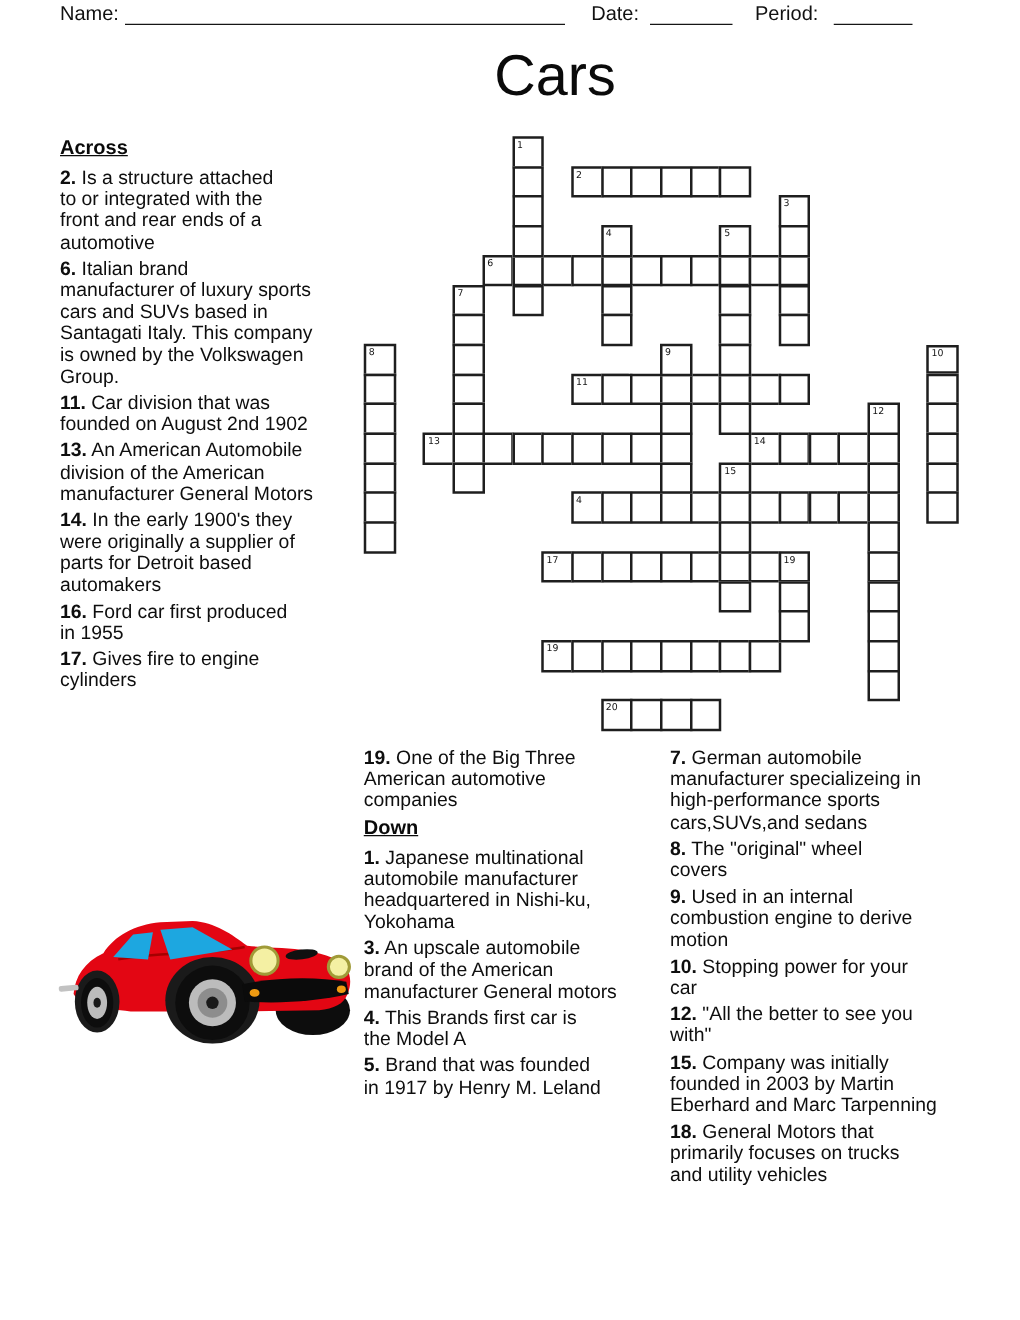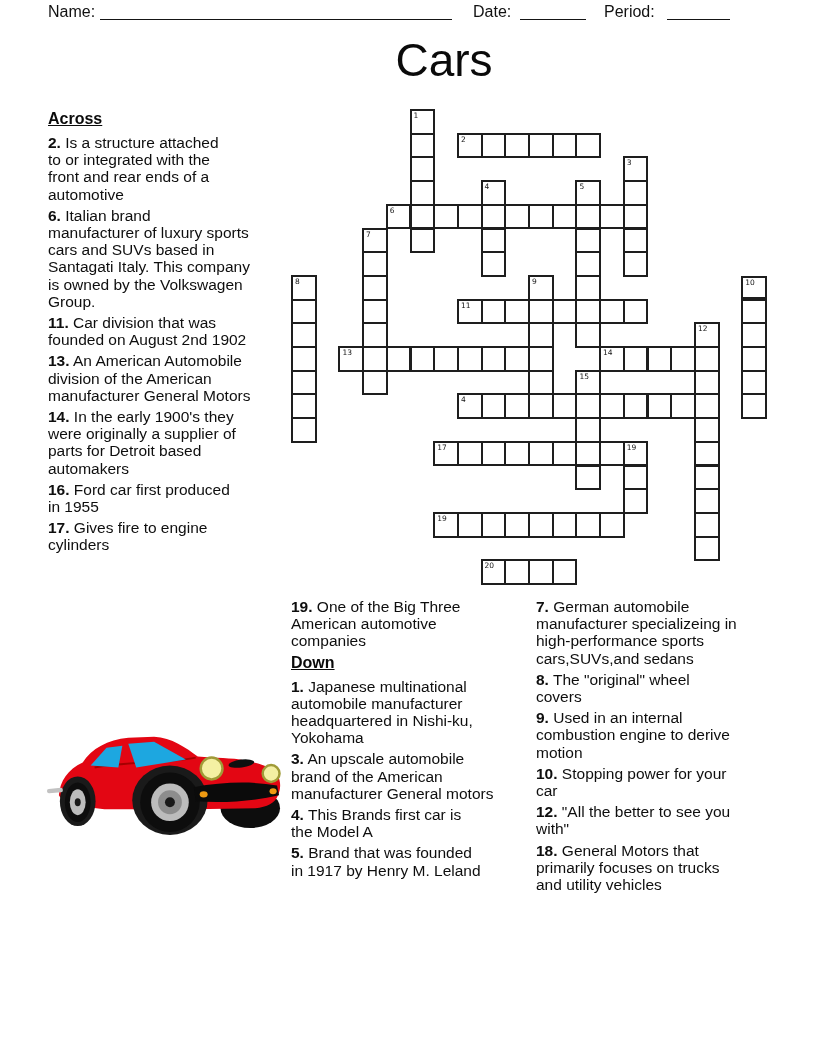--- a/index.html
+++ b/index.html
@@ -263,20 +263,23 @@
 cars,SUVs,and sedans</span></div>
         <div class="clue"><span class="cnum">8.</span><span class="ctxt"> The "original" wheel
 covers</span></div>
         <div class="clue"><span class="cnum">9.</span><span class="ctxt"> Used in an internal
 combustion engine to derive
 motion</span></div>
         <div class="clue"><span class="cnum">10.</span><span class="ctxt"> Stopping power for your
 car</span></div>
         <div class="clue"><span class="cnum">12.</span><span class="ctxt"> "All the better to see you
 with"</span></div>
+        <div class="clue"><span class="cnum">15.</span><span class="ctxt"> Company was initially
+founded in 2003 by Martin
+Eberhard and Marc Tarpenning</span></div>
         <div class="clue"><span class="cnum">18.</span><span class="ctxt"> General Motors that
 primarily focuses on trucks
 and utility vehicles</span></div>
       </div>
   </div>
 
   <svg id="car" viewBox="0 0 240 130" xmlns="http://www.w3.org/2000/svg">
     <ellipse cx="207" cy="103" rx="30" ry="20" fill="#0d0d0d"></ellipse>
     <path d="M 14 90 C 15 76 23 64 38 57 C 47 43 63 34 84 32 L 110 31 C 128 32 142 42 154 51 C 172 53 188 52 202 55 C 218 58 229 62 234 69 C 238 75 238 83 235 90 C 232 98 224 102 212 103 L 150 104 L 60 104 C 38 102 18 98 14 90 Z" fill="#e30613"></path>
     <path d="M 50 62 C 80 56 120 58 152 52" stroke-width="2" fill="none" stroke="#a50000"></path>

